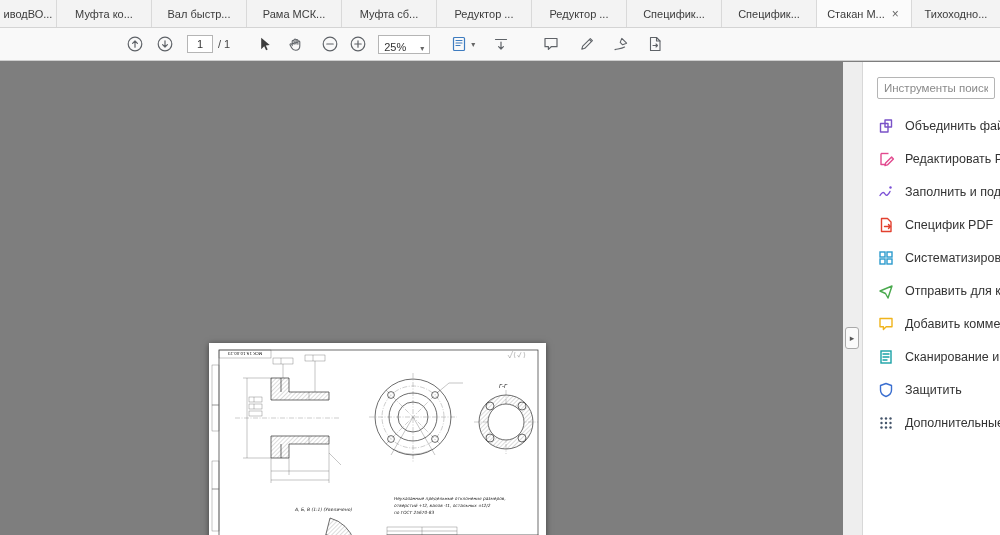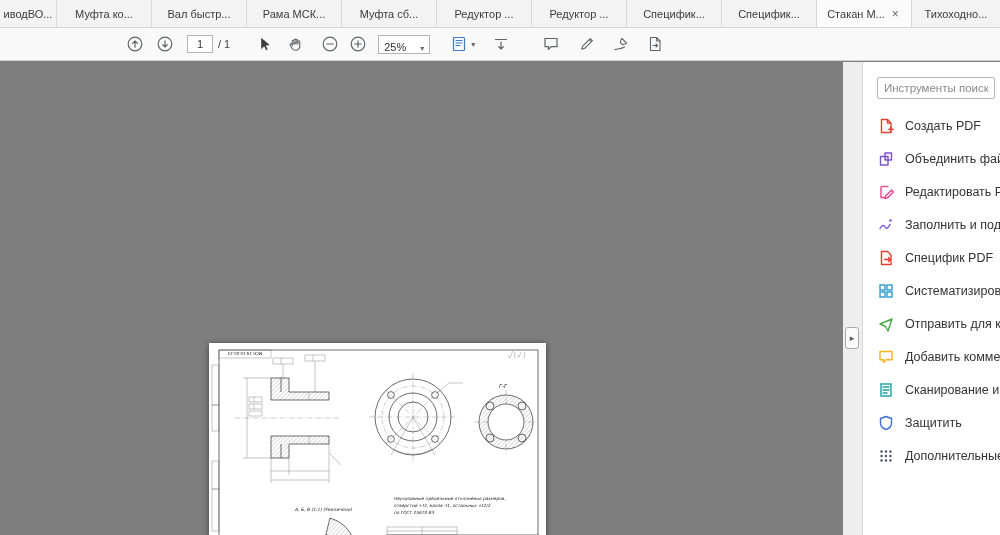--- a/index.html
+++ b/index.html
@@ -304,30 +304,20 @@
   <div class="collapse-btn">
     <span>▸</span>
   </div>
 
   <div class="panel">
     <div class="search-wrap">
       <input class="search-input" placeholder="Инструменты поиска" style="">
     </div>
     <div class="tool-list">
 
-      <div class="tool-item">
-        <span class="tool-ic" style="color: rgb(226, 64, 47);">
-          <svg width="18" height="18" viewBox="0 0 18 18" fill="none" stroke="currentColor" stroke-width="1.4" stroke-linejoin="round">
-              <path d="M4.5 2.5h6L14 6v9.5H4.5z"></path>
-              <path d="M10.5 2.5V6H14"></path>
-              <path d="M11.8 12.3h4.4M14 10.1v4.4" stroke-linecap="round"></path>
-            </svg>
-        </span>
-        <span class="tool-label">Создать PDF</span>
-      </div>
 
       <div class="tool-item">
         <span class="tool-ic" style="color: rgb(122, 82, 199);">
           <svg width="18" height="18" viewBox="0 0 18 18" fill="none" stroke="currentColor" stroke-width="1.4" stroke-linejoin="round">
               <rect x="3.5" y="6.5" width="7.5" height="8.5"></rect>
               <rect x="8" y="3" width="6.5" height="7"></rect>
             </svg>
         </span>
         <span class="tool-label">Объединить файлы</span>
       </div>

